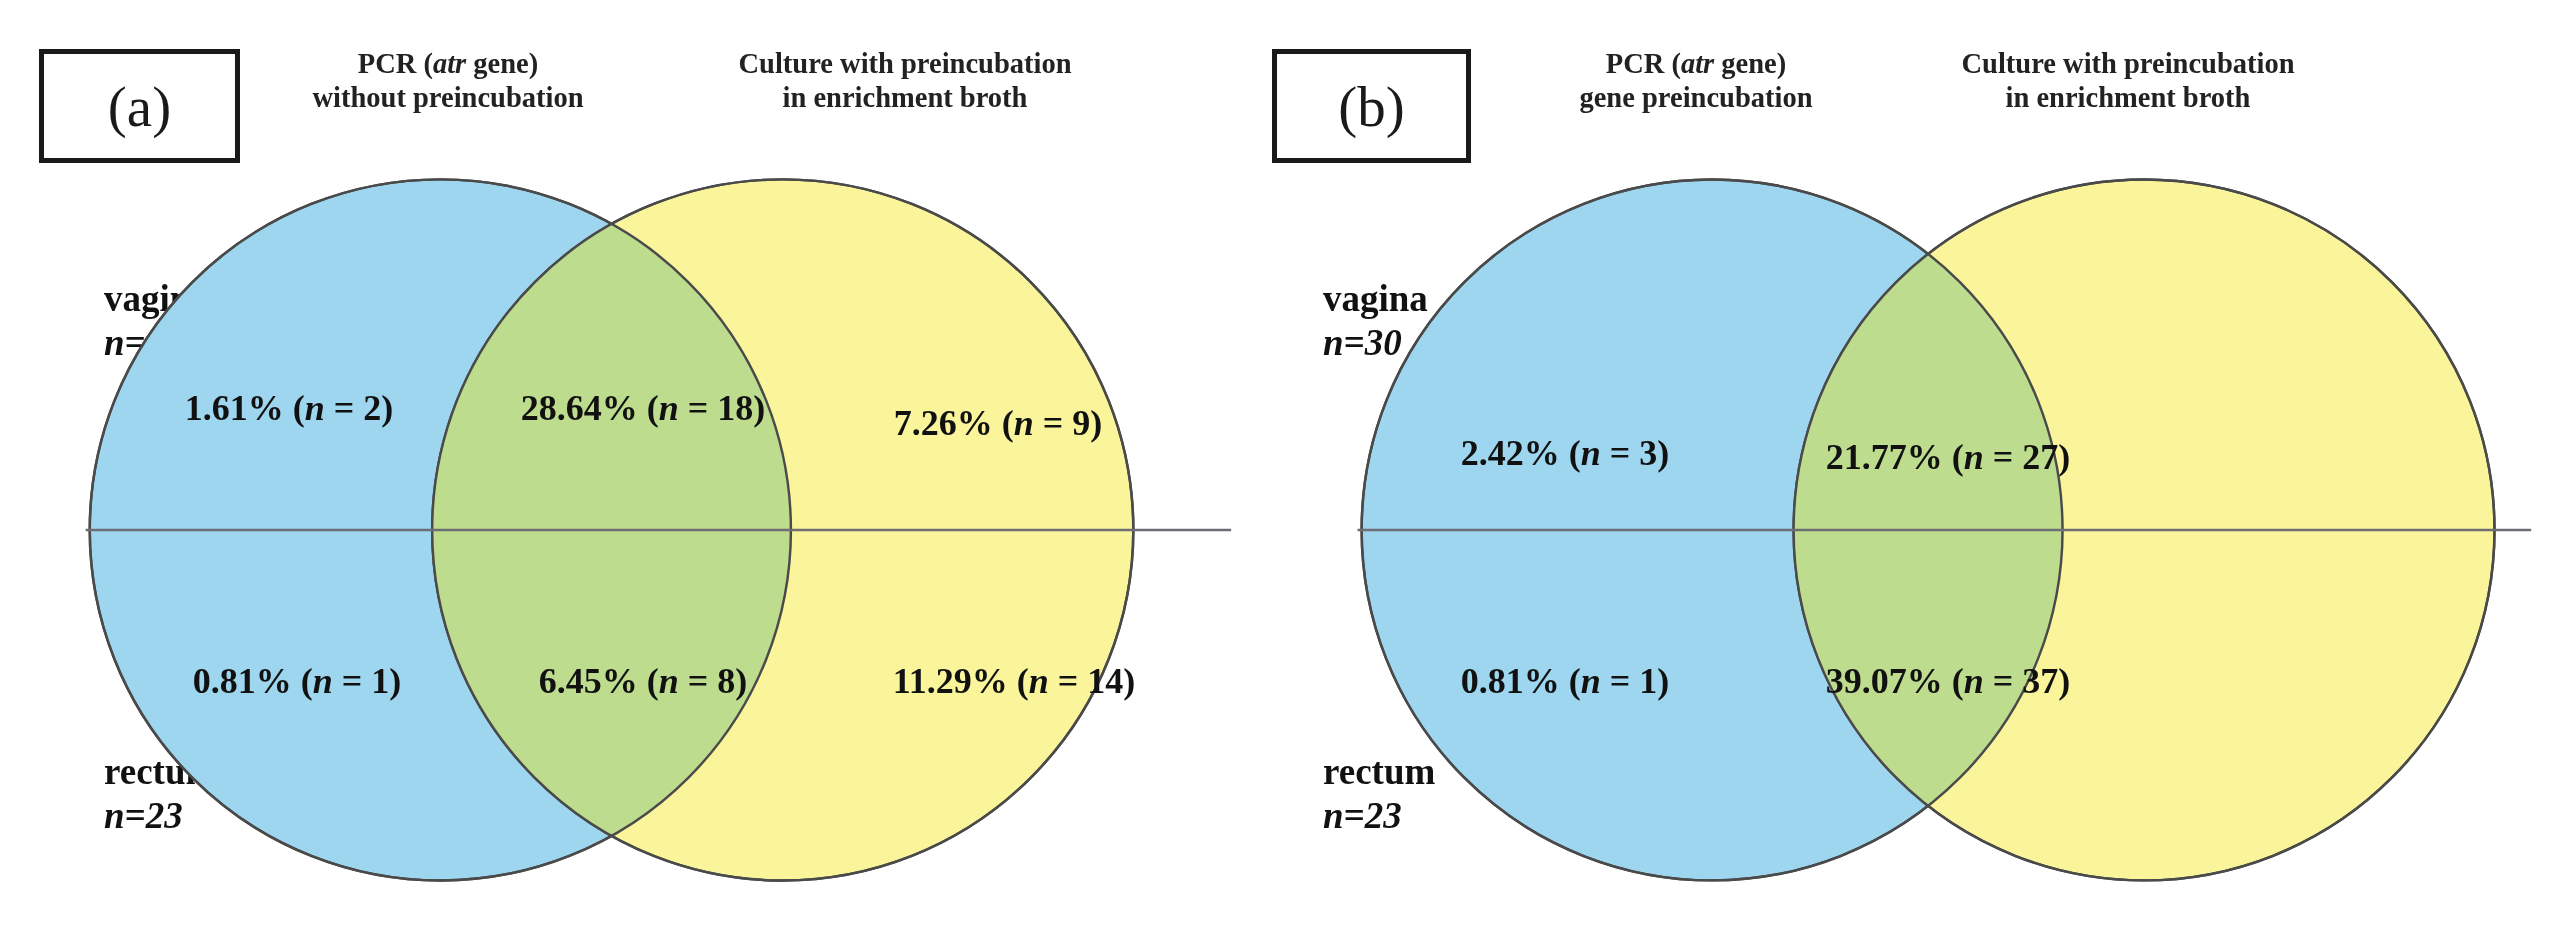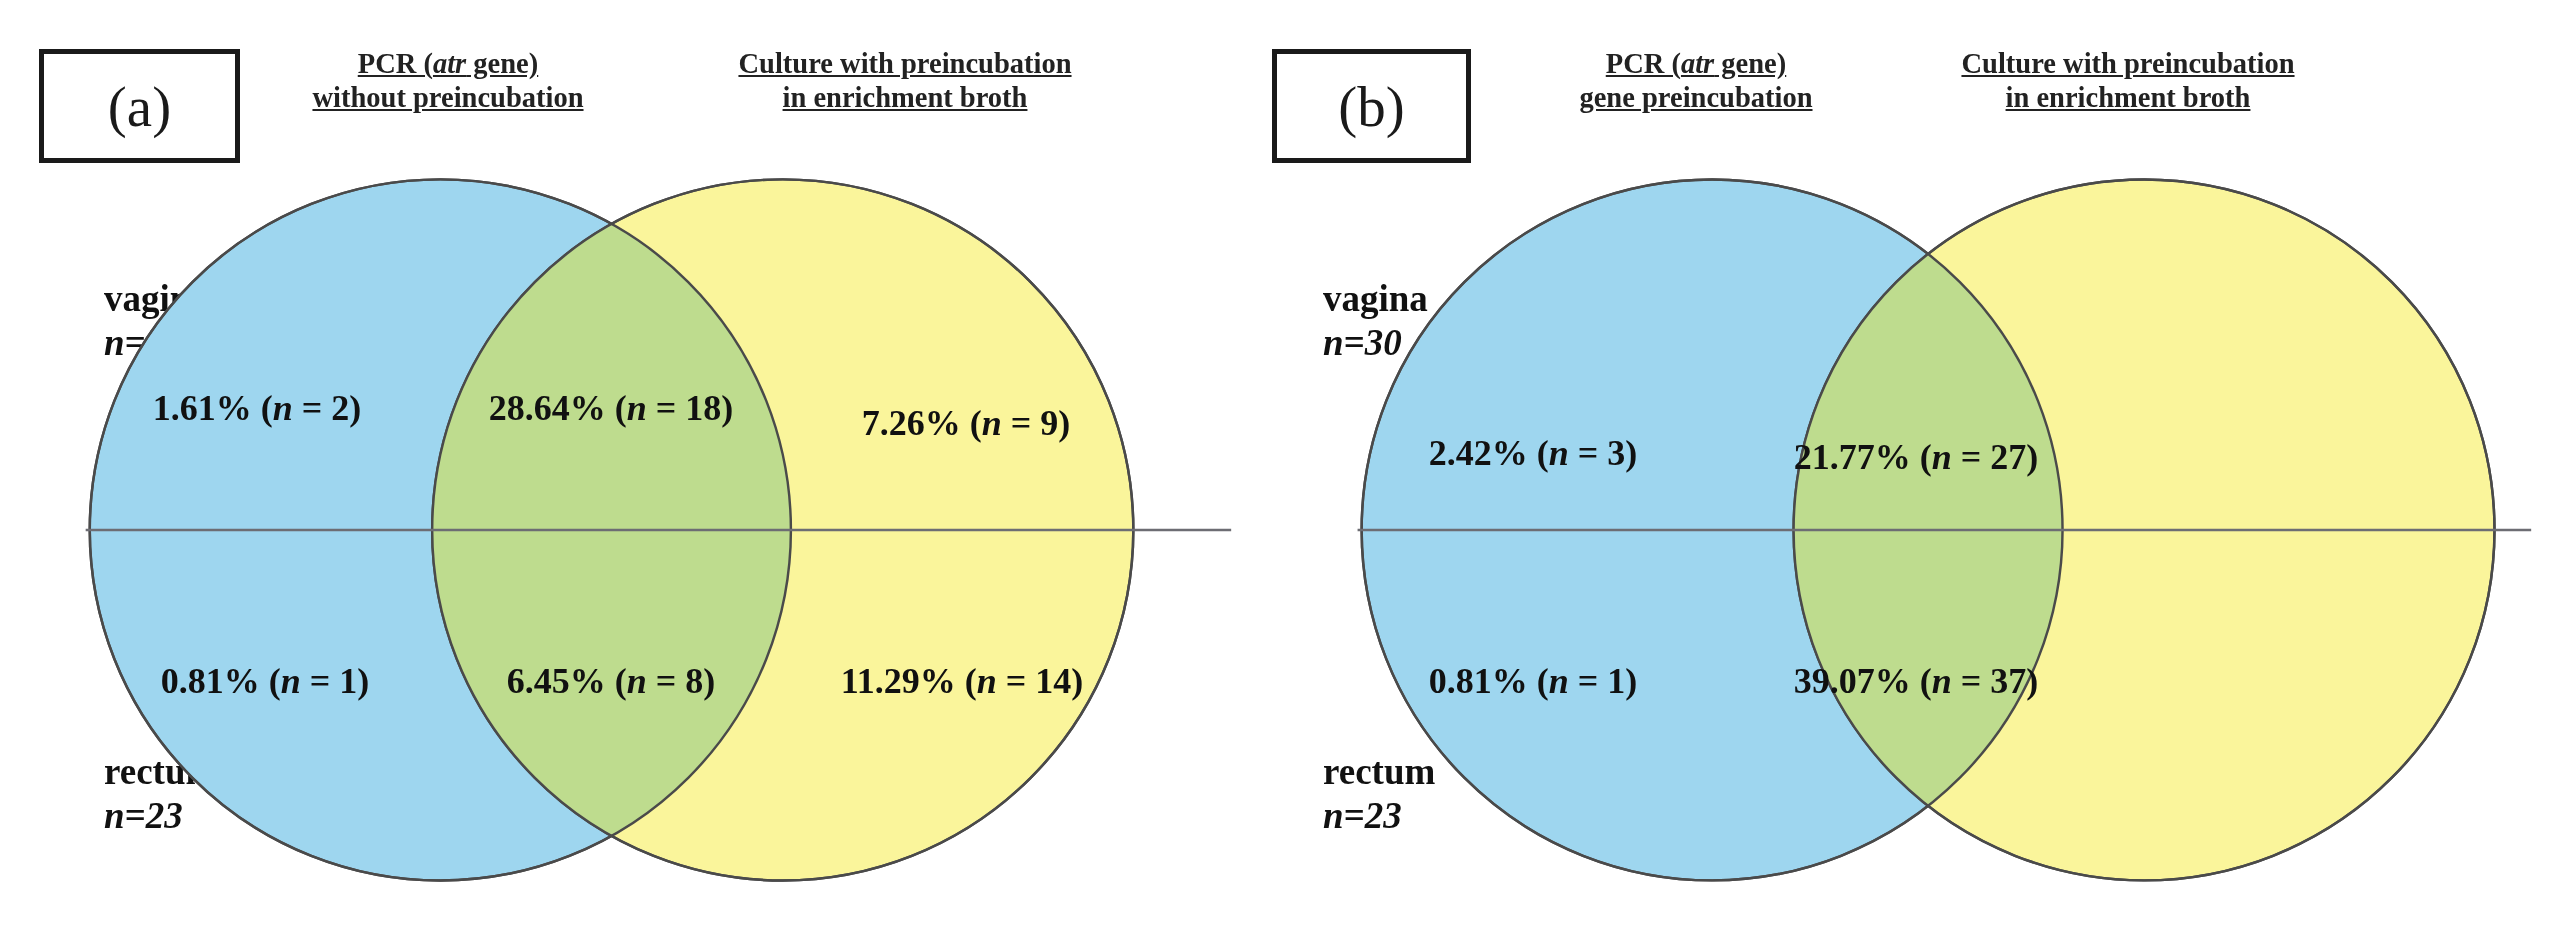--- a/index.html
+++ b/index.html
@@ -37,21 +37,20 @@
 
   
   .head-label{
     position:absolute;
     text-align:center;
     font-weight:bold;
     font-size:28.5px;
     line-height:1.18;
     color:#222;
     font-family:"Liberation Serif", serif;
-    text-decoration:underline;
   }
   .head-label i{font-style:italic;}
 
   
   .side-label{
     position:absolute;
     text-align:left;
     font-weight:bold;
     font-size:37px;
     line-height:1.2;
@@ -68,20 +67,21 @@
     position:absolute;
     font-weight:bold;
     font-size:36px;
     line-height:1;
     color:#111;
     white-space:nowrap;
     font-family:"Liberation Serif", serif;
     text-align:left;
     transform:translate(-50%,-50%);
     pointer-events:none;
+    margin-left:32px;
   }
   .region-value i{font-style:italic;}
 </style>
 </head>
 <body>
 
 <div class="figure">
 
   <div class="panel" id="panel-a">
 
@@ -147,21 +147,21 @@
     </div>
 
     <div class="region-value" style="left:265px;top:681px;">
       <span>0.81%</span>
       <span>(</span><i>n</i><span> = </span><span>1</span><span>)</span>
     </div>
     <div class="region-value" style="left:611px;top:681px;">
       <span>6.45%</span>
       <span>(</span><i>n</i><span> = </span><span>8</span><span>)</span>
     </div>
-    <div class="region-value" style="left:962px;top:681px;">
+    <div class="region-value" style="left:982px;top:681px;">
       <span>11.29%</span>
       <span>(</span><i>n</i><span> = </span><span>14</span><span>)</span>
     </div>
   </div>
 
   <div class="panel" id="panel-b">
 
     <div class="panel-letter-box">
       <span class="panel-letter">(b)</span>
     </div>

